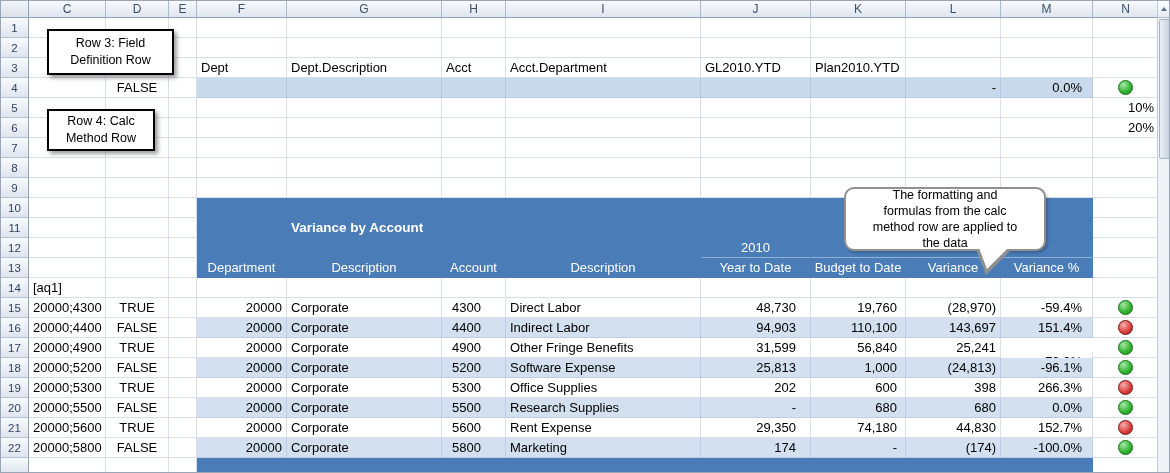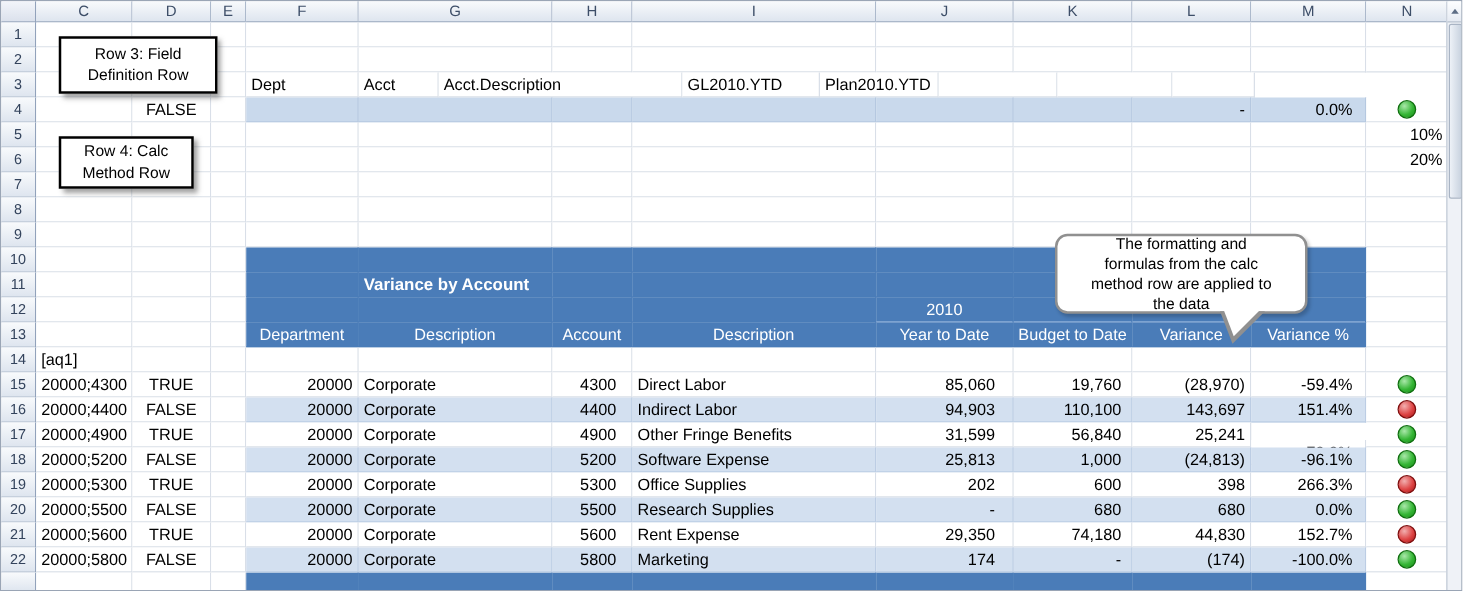--- a/index.html
+++ b/index.html
@@ -36,21 +36,21 @@
   .cell.center{justify-content:center}
   .band-blue{background:#4A7CB8; border-right-color:#4A7CB8; border-bottom-color:#4A7CB8;}
   .band-light{background:#D3E0F0; border-right-color:#BCCDE4; border-bottom-color:#BCCDE4;}
   .band-calc{background:#C9D9EC; border-right-color:#B5C8E0; border-bottom-color:#B5C8E0;}
   .white{color:#FFFFFF;}
   .title{color:#FFFFFF; font-weight:bold; font-size:13.5px;}
   .yr-line{border-bottom:1px solid #8FB0D9 !important;}
   .col-J.right{padding-right:14px}
   .col-M.right{padding-right:10px}
   .col-K.right{padding-right:8px}
-  .col-H.right{padding-right:12px}
+  .col-H.right{padding-right:24px}
   .col-L.right{padding-right:4px}
   .col-F.right{padding-right:4px}
   
   .dot{width:13px; height:13px; border-radius:50%; display:inline-block;}
   .dot.green{background:radial-gradient(circle at 35% 30%, #A9E8A9, #35B535 55%, #188A18); border:1px solid #0F6E0F;}
   .dot.red{background:radial-gradient(circle at 35% 30%, #F2AFAF, #DD4444 55%, #A31616); border:1px solid #7E0E0E;}
   
   .vscroll{position:absolute; right:0; top:0; width:12px; height:473px; background:#EFF2F7; border-left:1px solid #C2CAD6; box-sizing:border-box;}
   .sb-btn{height:16px; background:linear-gradient(#FDFEFF,#E6EBF3); border-bottom:1px solid #B6C0CE; display:flex; align-items:center; justify-content:center;}
   .sb-arrow{width:0;height:0;border-left:3px solid transparent;border-right:3px solid transparent;border-bottom:4px solid #5E6E86;}
@@ -131,22 +131,23 @@
         <div class="cell col-L" style="width: 95px;"></div>
         <div class="cell col-M" style="width: 92px;"></div>
         <div class="cell col-N" style="width: 66px;"></div>
       </div>
       <div class="row">
         <div class="gut" style="width: 28px;">3</div>
         <div class="cell col-C" style="width: 77px;"></div>
         <div class="cell col-D" style="width: 63px;"></div>
         <div class="cell col-E" style="width: 28px;"></div>
         <div class="cell col-F left" style="width: 90px;">Dept</div>
+        <div class="cell col-G left" style="width: 155px;">Dept.Description</div>
         <div class="cell col-H left" style="width: 64px;">Acct</div>
-        <div class="cell col-I left" style="width: 195px;">Acct.Description</div>
+        <div class="cell col-I left" style="width: 195px;">Acct.Department</div>
         <div class="cell col-J left" style="width: 110px;">GL2010.YTD</div>
         <div class="cell col-K left" style="width: 95px;">Plan2010.YTD</div>
         <div class="cell col-L" style="width: 95px;"></div>
         <div class="cell col-M" style="width: 92px;"></div>
         <div class="cell col-N" style="width: 66px;"></div>
       </div>
       <div class="row">
         <div class="gut" style="width: 28px;">4</div>
         <div class="cell col-C" style="width: 77px;"></div>
         <div class="cell col-D center" style="width: 63px;">FALSE</div>
@@ -315,21 +316,21 @@
       </div>
       <div class="row">
         <div class="gut" style="width: 28px;">15</div>
         <div class="cell col-C left" style="width: 77px;">20000;4300</div>
         <div class="cell col-D center" style="width: 63px;">TRUE</div>
         <div class="cell col-E" style="width: 28px;"></div>
         <div class="cell col-F right" style="width: 90px;">20000</div>
         <div class="cell col-G left" style="width: 155px;">Corporate</div>
         <div class="cell col-H right" style="width: 64px;">4300</div>
         <div class="cell col-I left" style="width: 195px;">Direct Labor</div>
-        <div class="cell col-J right" style="width: 110px;">85,060</div>
+        <div class="cell col-J right" style="width: 110px;">48,730</div>
         <div class="cell col-K right" style="width: 95px;">19,760</div>
         <div class="cell col-L right" style="width: 95px;">(28,970)</div>
         <div class="cell col-M right" style="width: 92px;">-59.4%</div>
         <div class="cell col-N center" style="width: 66px;">
           <div class="dot green"></div>
         </div>
       </div>
       <div class="row">
         <div class="gut" style="width: 28px;">16</div>
         <div class="cell col-C left" style="width: 77px;">20000;4400</div>

